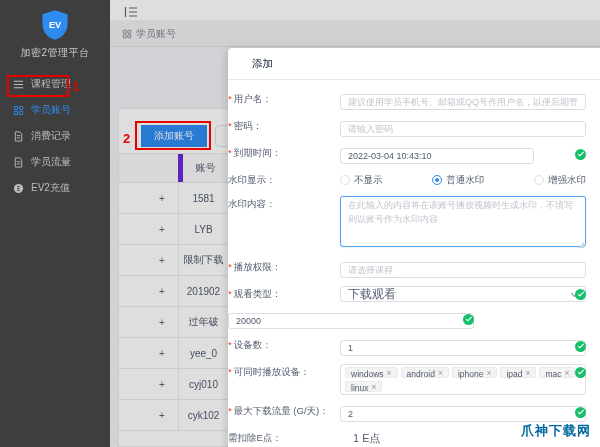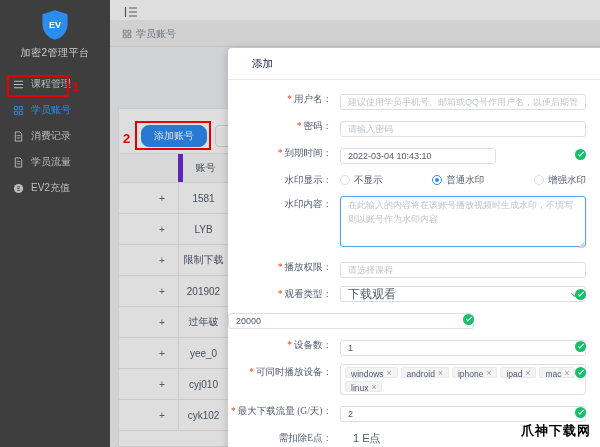--- a/index.html
+++ b/index.html
@@ -16,43 +16,43 @@
   .menu-item.active { color:#2d8cf0; }
 
   
   .topbar { position:absolute; left:110px; top:0; right:0; height:20px; background:#ffffff; z-index:1; }
   .hamburger { position:absolute; left:14px; top:4px; }
   .tabstrip { position:absolute; left:110px; top:20px; right:0; height:27px; background:#f0f0f0; border-bottom:1px solid #e2e2e2; z-index:1; }
   .tab { display:inline-flex; align-items:center; gap:4px; margin:7px 0 0 12px; color:#808695; font-size:10px; }
 
   
   .card { position:absolute; left:118px; top:108px; right:0; bottom:0; background:#fff; border:1px solid #e8eaec; z-index:2; }
-  .btn-add { position:absolute; left:22px; top:16px; width:66px; height:22px; background:#2d8cf0; color:#fff; font-size:10px; border:1px solid #2d8cf0; border-radius:8px; cursor:pointer; }
+  .btn-add { position:absolute; left:22px; top:16px; width:66px; height:22px; background:#2d8cf0; color:#fff; font-size:10px; border:1px solid #2d8cf0; border-radius:0; cursor:pointer; }
   .btn-partial { position:absolute; left:96px; top:16px; width:44px; height:22px; background:#fdfdfd; border:1px solid #dcdee2; border-radius:4px; cursor:pointer; }
   .thead { position:absolute; left:0; top:44px; right:0; height:30px; background:#f8f8f9; border-top:1px solid #e8eaec; border-bottom:1px solid #e8eaec; display:flex; align-items:center; font-size:10px; color:#515a6e; }
   .tbody { position:absolute; left:0; top:74px; right:0; bottom:0; overflow:hidden; }
   .trow { height:31px; border-bottom:1px solid #e8eaec; display:flex; align-items:center; font-size:10px; color:#515a6e; }
   .col-expand { width:59px; display:flex; justify-content:center; padding-left:27px; color:#666; cursor:pointer; }
   .col-account { width:50px; text-align:center; border-left:1px solid #e8eaec; align-self:stretch; display:flex; align-items:center; justify-content:center; white-space:nowrap; }
   .thead .col-account { border-left:5px solid #6d28d9;font-family:Liberation Mono, monospace; }
 
   
   .mask { position:absolute; left:110px; top:0; right:0; bottom:0; background:rgba(0,0,0,.13); z-index:20; }
 
   
   .modal { position:absolute; left:228px; top:48px; width:395px; height:420px; background:#fff; border-radius:4px 0 0 0; box-shadow:0 2px 10px rgba(0,0,0,.2); z-index:30; }
   .modal-title { font-size:10.5px; color:#17233d; padding:9px 0 8px 24px; border-bottom:1px solid #e8eaec; }
   .mform { padding-top:11px; }
   .frow { display:flex; align-items:flex-start; margin-bottom:8px; }
-  .flabel { width:112px; flex:0 0 112px; text-align:right; padding-right:8px; font-size:9.5px; color:#515a6e; line-height:16px; white-space:nowrap;font-family:Liberation Serif, serif; }
+  .flabel { width:112px; flex:0 0 112px; padding-right:8px; font-size:9.5px; color:#515a6e; line-height:16px; white-space:nowrap; }
   .req { color:#ed4014; margin-right:2px; font-size:9.5px; }
   .fctrl { position:relative; width:246px; flex:0 0 246px; }
   .finput { width:100%; height:16px; border:1px solid #dcdee2; border-radius:3px; padding:0 7px; font-size:9px; color:#515a6e; background:#fff; font-family:"Liberation Sans",sans-serif; }
   .finput::placeholder, .ftextarea::placeholder { color:#c0c4cc; opacity:1; }
-  .finput.short { width:156px; }
+  .finput.short { width:194px; }
   .ftextarea { width:100%; height:51px; border:1px solid #57a3f3; border-radius:3px; padding:2px 7px; font-size:9px; color:#515a6e; resize:none; font-family:"Liberation Sans",sans-serif; line-height:1.5; box-shadow:0 0 2px rgba(45,140,240,.25); }
   .resize-grip { position:absolute; right:2px; bottom:3px; width:0; height:0; border-left:6px solid transparent; border-bottom:6px solid #c9d6e4; }
   .fselect { display:flex; align-items:center; width:100%; height:16px; border:1px solid #dcdee2; border-radius:3px; padding:0 7px; font-size:12px; color:#515a6e; cursor:pointer; }
   .chevron { position:absolute; right:9px; top:5px; width:5px; height:5px; border-right:1px solid #808695; border-bottom:1px solid #808695; transform:rotate(45deg); }
   .check { position:absolute; right:0px; top:50%; margin-top:-5.5px; width:11px; height:11px; border-radius:50%; background:#19be6b; }
   .check::after { content:""; position:absolute; left:2.5px; top:3px; width:4.5px; height:2px; border-left:1.5px solid #fff; border-bottom:1.5px solid #fff; transform:rotate(-45deg); }
   .check.row-mid { top:8px; }
   .radios { display:flex; align-items:center; gap:12px; height:16px;justify-content:space-between; }
   .radio { display:inline-flex; align-items:center; gap:4px; font-size:9.5px; color:#515a6e; cursor:pointer; }
   .rdot { width:10px; height:10px; border:1px solid #dcdee2; border-radius:50%; background:#fff; position:relative; }
@@ -65,21 +65,21 @@
 
   
   .anno-box { position:absolute; border:2px solid #e60000; z-index:40; pointer-events:none; }
   .anno-box.sidebar-box { left:7px; top:75px; width:62px; height:22px; }
   .anno-box.button-box { left:135px; top:121px; width:76px; height:29px; }
   .anno-num { position:absolute; color:#e60000; font-size:13px; font-weight:bold; z-index:40; }
   .anno-num.n1 { left:72px; top:79px; }
   .anno-num.n2 { left:123px; top:131px; }
 
   
-  .watermark { position:absolute; right:9px; bottom:7px; font-size:13px; font-weight:bold; color:#000000; letter-spacing:1px; z-index:50; }
+  .watermark { position:absolute; right:9px; bottom:7px; font-size:13px; font-weight:bold; color:#0369a1; letter-spacing:1px; z-index:50; }
 </style>
 </head>
 <body>
 
 <div class="app">
 
   <div class="sidebar">
     <div class="logo">
       <svg width="28" height="32" viewBox="0 0 24 28">
         <path d="M12 1 L23 4.5 V13 C23 20.5 18.2 25.3 12 27 C5.8 25.3 1 20.5 1 13 V4.5 Z" fill="#2d8cf0"></path>

